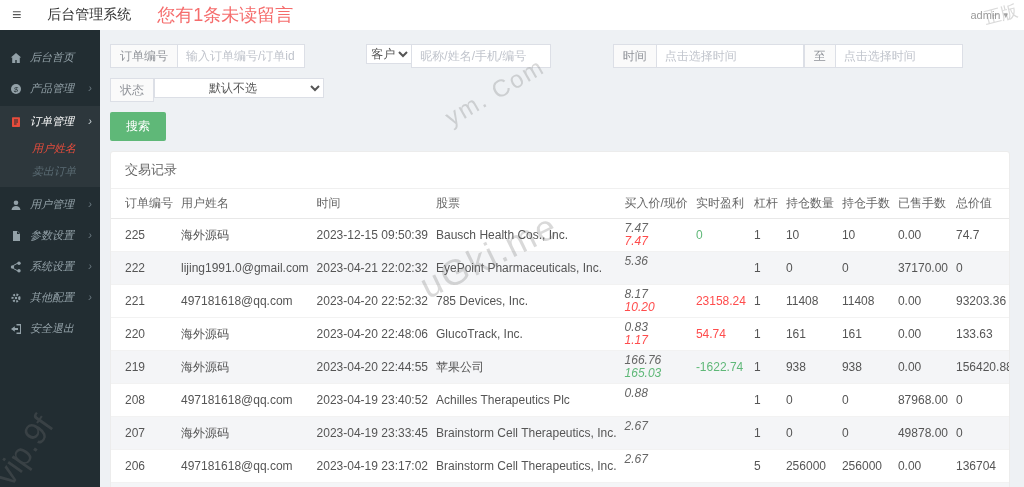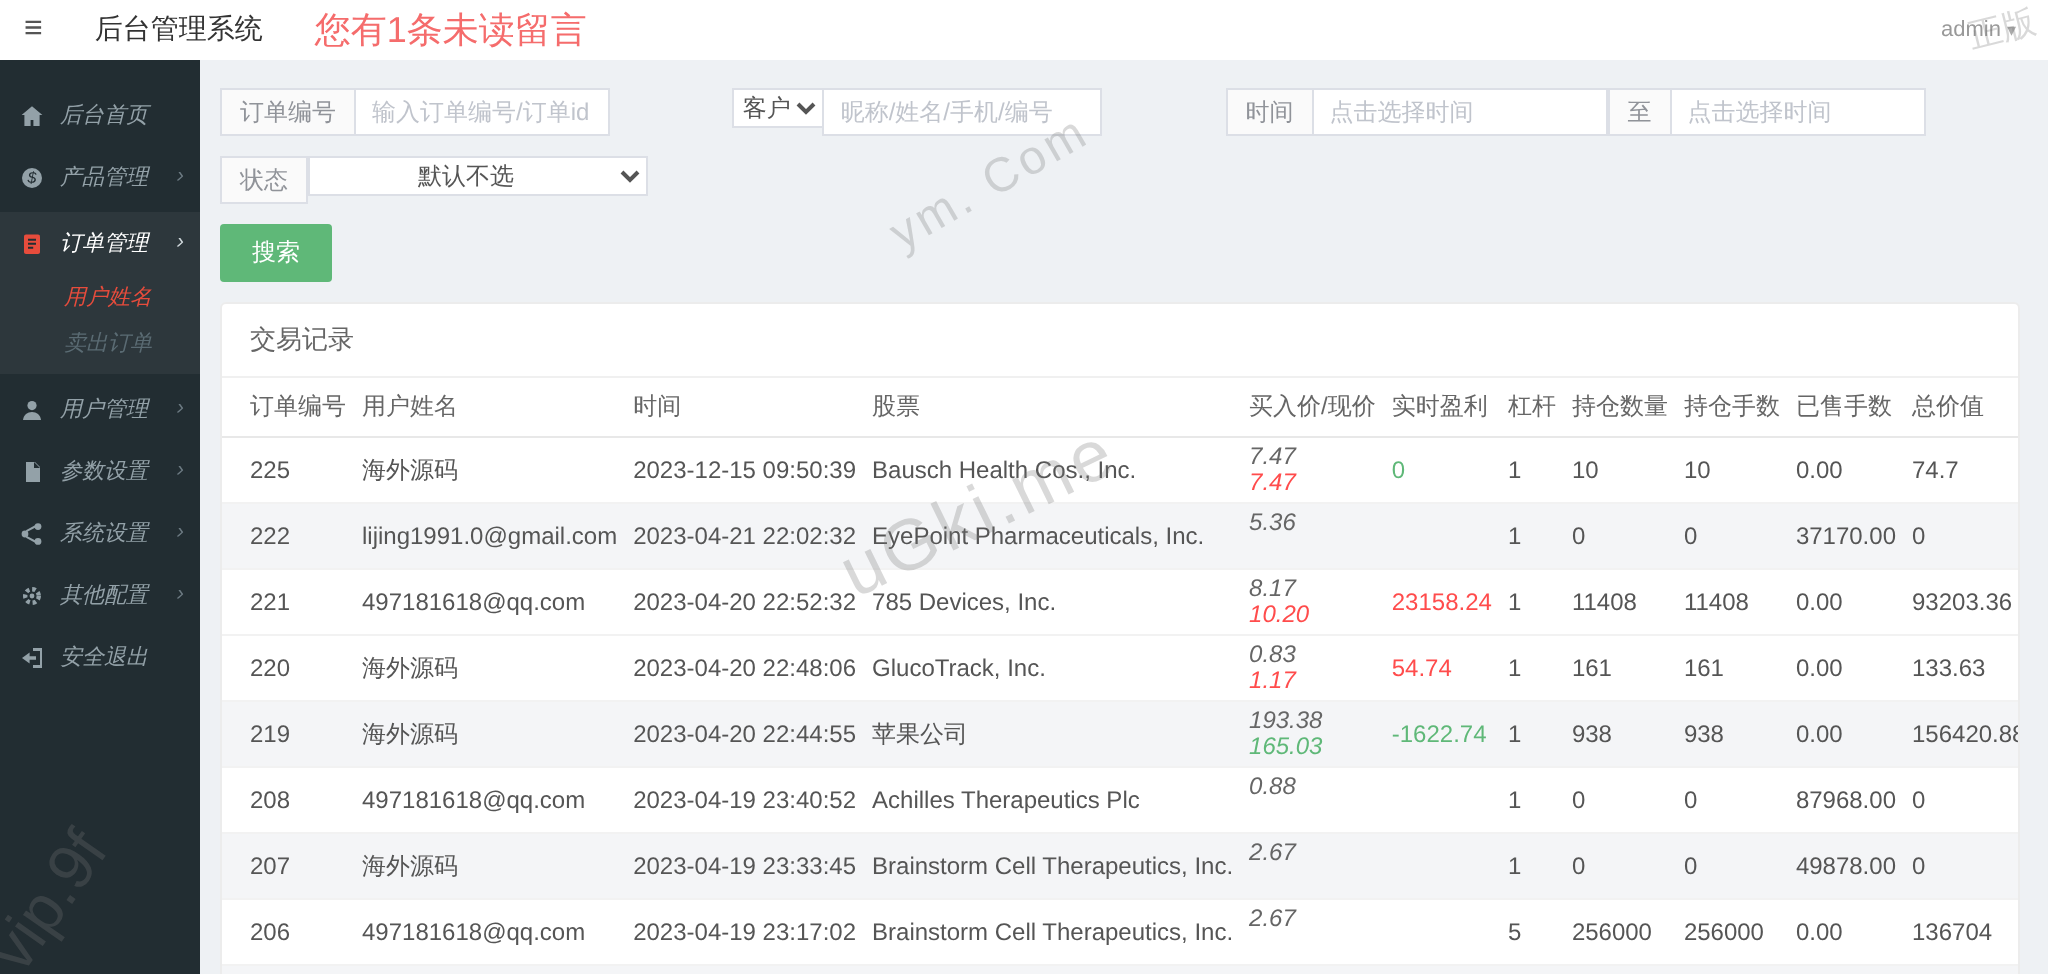--- a/index.html
+++ b/index.html
@@ -296,21 +296,21 @@
             <td>0.00</td>
             <td>133.63</td>
           </tr>
           <tr class="shaded">
             <td>219</td>
             <td>海外源码</td>
             <td>2023-04-20 22:44:55</td>
             <td>苹果公司</td>
             <td>
               <div class="pricebox">
-                <span class="buy">193.38</span>
+                <span class="buy">166.76</span>
                 <span class="green">165.03</span>
               </div>
             </td>
             <td><span class="green">-1622.74</span></td>
             <td>1</td>
             <td>938</td>
             <td>938</td>
             <td>0.00</td>
             <td>156420.88</td>
           </tr>

